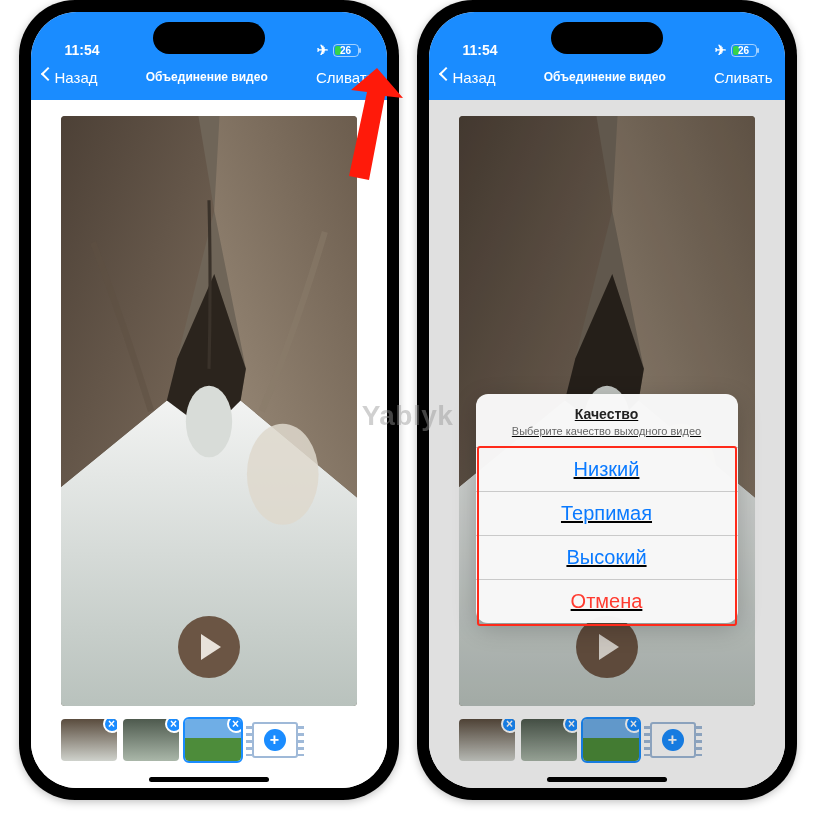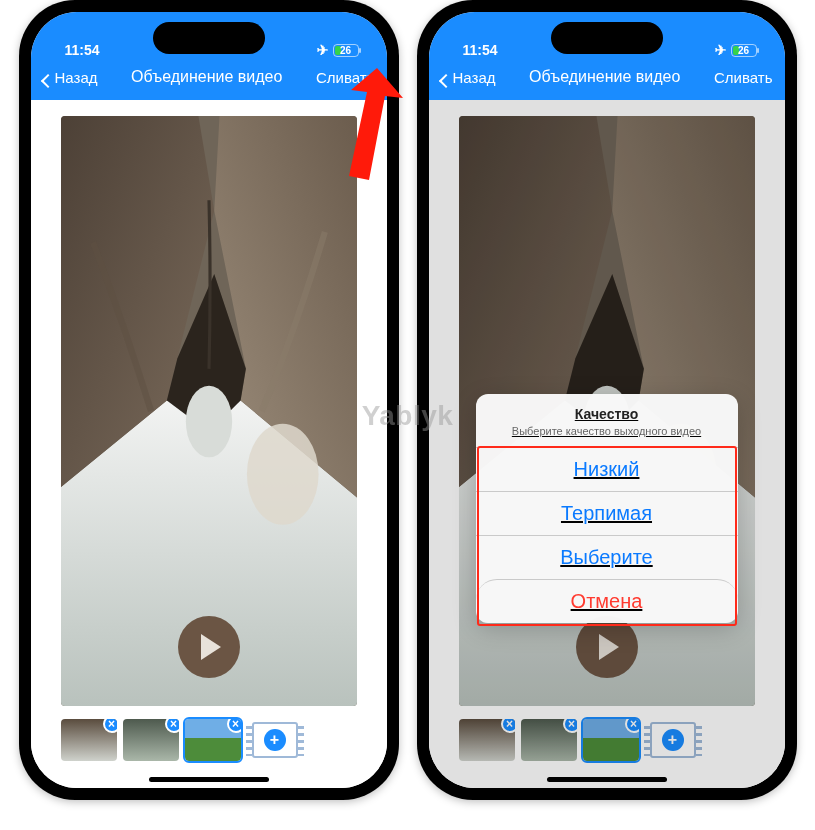--- a/index.html
+++ b/index.html
@@ -81,27 +81,27 @@
   .nav-bar {
     height: 40px;
     background: #1a8cff;
     display: flex;
     align-items: center;
     justify-content: space-between;
     padding: 0 12px 6px;
     color: #fff;
     font-size: 15px;
   }
-  .nav-left { display: flex; align-items: flex-end; gap: 2px; cursor: pointer; }
+  .nav-left { display: flex; align-items: flex-start; gap: 2px; cursor: pointer; }
   .chev-left {
     width: 10px; height: 10px;
     border-left: 2px solid #fff; border-bottom: 2px solid #fff;
     transform: rotate(45deg);
   }
-  .nav-title { font-weight: 400; font-size: 16px; }
+  .nav-title { font-weight: 700; font-size: 12px; }
   .nav-right { font-size: 15px; cursor: pointer; }
   .content {
     position: relative;
     height: calc(100% - 88px);
     background: #fff;
     display: flex;
     flex-direction: column;
   }
   .preview-wrap {
     flex: 1;
@@ -219,21 +219,21 @@
   .as-header { padding: 12px 14px 10px; text-align: center; }
   .as-title { font-size: 14px; font-weight: 600; color: #222; margin-bottom: 3px; }
   .as-sub { font-size: 11px; color: #666; }
   .as-opt {
     border-top: 0.5px solid rgba(0,0,0,0.18);
     height: 44px;
     display: flex; align-items: center; justify-content: center;
     font-size: 20px; color: #0a7aff;
     cursor: pointer;
   }
-  .as-opt.cancel { color: #ff3b30; border-radius: 21px; }
+  .as-opt.cancel { color: #ff3b30; }
   .red-box {
     position: absolute;
     border: 2px solid #ff2a1a;
     border-radius: 3px;
     pointer-events: none;
     z-index: 30;
   }
   .arrow-overlay {
     position: absolute;
     z-index: 60;
@@ -416,21 +416,21 @@
 
         <div class="home-indicator"></div>
 
         <div class="action-sheet">
           <div class="as-header">
             <div class="as-title">Качество</div>
             <div class="as-sub">Выберите качество выходного видео</div>
           </div>
           <div class="as-opt">Низкий</div>
           <div class="as-opt">Терпимая</div>
-          <div class="as-opt">Выберите</div>
+          <div class="as-opt">Высокий</div>
           <div class="as-opt cancel">Отмена</div>
         </div>
         <div class="red-box" style="top:346px; left:48px; width:260px; height:180px;"></div>
       </div>
     </div>
   </div>
 
 </div>
 
 <div class="watermark">Yablyk</div>

